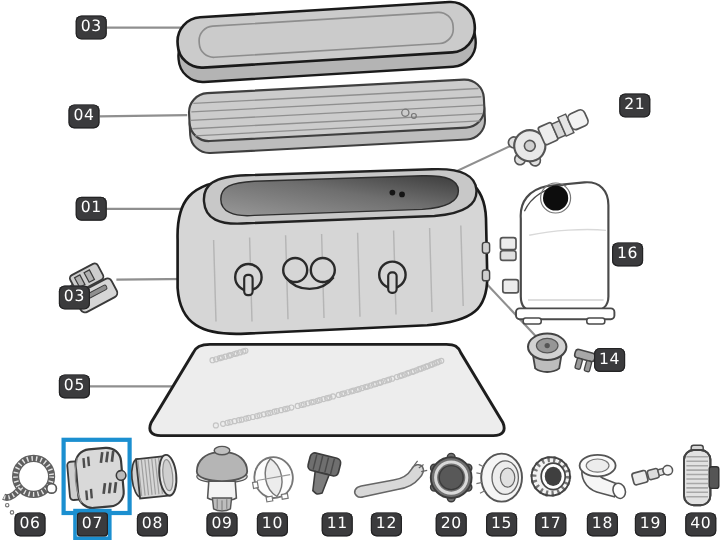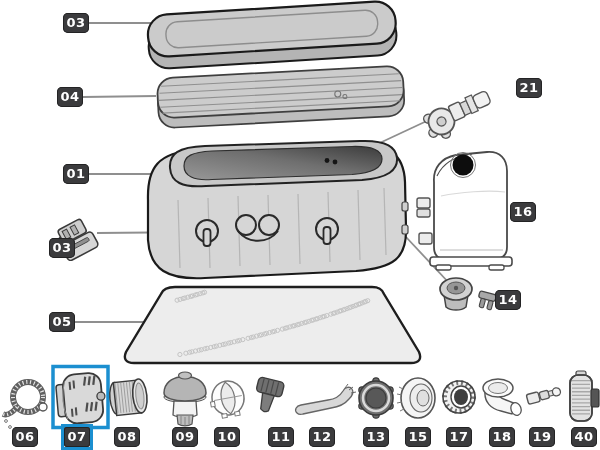--- a/index.html
+++ b/index.html
@@ -1,20 +1,20 @@
 <!DOCTYPE html>
 <html style="--badge-bg: #3b3b3d; --badge-fg: #ffffff; --leader: #8f8f8f; --accent: #1b8fd0;"><head>
 <meta charset="utf-8">
 <style>
   html,body{margin:0;padding:0;background:#fff;}
   #stage{position:relative;width:600px;height:450px;background:#fff;overflow:hidden;
          font-family:"DejaVu Sans","Liberation Sans",sans-serif;}
   #diagram-svg{position:absolute;left:0;top:0;}
   .badge{position:absolute;width:26px;height:20px;background:var(--badge-bg,#3b3b3d);
-         color:var(--badge-fg,#fff);font-weight:700;font-size:13px;line-height:20px;
+         color:var(--badge-fg,#fff);font-weight:400;font-size:13px;line-height:20px;
          text-align:center;border-radius:5px;letter-spacing:.5px;
          box-shadow:inset 0 0 0 1px #232324, inset 0 1px 0 #5a5a5c;}
   .badge-frame{position:absolute;border:3px solid var(--accent,#1b8fd0);}
   .badge-frame .badge{position:static;display:block;border-radius:3px;}
   .leader{stroke:var(--leader,#8f8f8f);stroke-width:1.8;fill:none;}
   .hl-box{stroke:var(--accent,#1b8fd0);stroke-width:3.5;fill:none;}
 </style>
 </head>
 <body>
 
@@ -368,21 +368,21 @@
 <div class="badge" style="left:49px;top:312px">05</div>
 <div class="badge" style="left:12px;top:427px">06</div>
 <div class="badge-frame" style="left:61px;top:424px">
   <div class="badge">07</div>
 </div>
 <div class="badge" style="left:114px;top:427px">08</div>
 <div class="badge" style="left:172px;top:427px">09</div>
 <div class="badge" style="left:214px;top:427px">10</div>
 <div class="badge" style="left:268px;top:427px">11</div>
 <div class="badge" style="left:309px;top:427px">12</div>
-<div class="badge" style="left:363px;top:427px">13</div>
+<div class="badge" style="left:363px;top:427px">20</div>
 <div class="badge" style="left:495px;top:290px">14</div>
 <div class="badge" style="left:405px;top:427px">15</div>
 <div class="badge" style="left:510px;top:202px">16</div>
 <div class="badge" style="left:446px;top:427px">17</div>
 <div class="badge" style="left:489px;top:427px">18</div>
 <div class="badge" style="left:529px;top:427px">19</div>
 <div class="badge" style="left:571px;top:427px">40</div>
 <div class="badge" style="left:516px;top:78px">21</div>
 
 </div>

